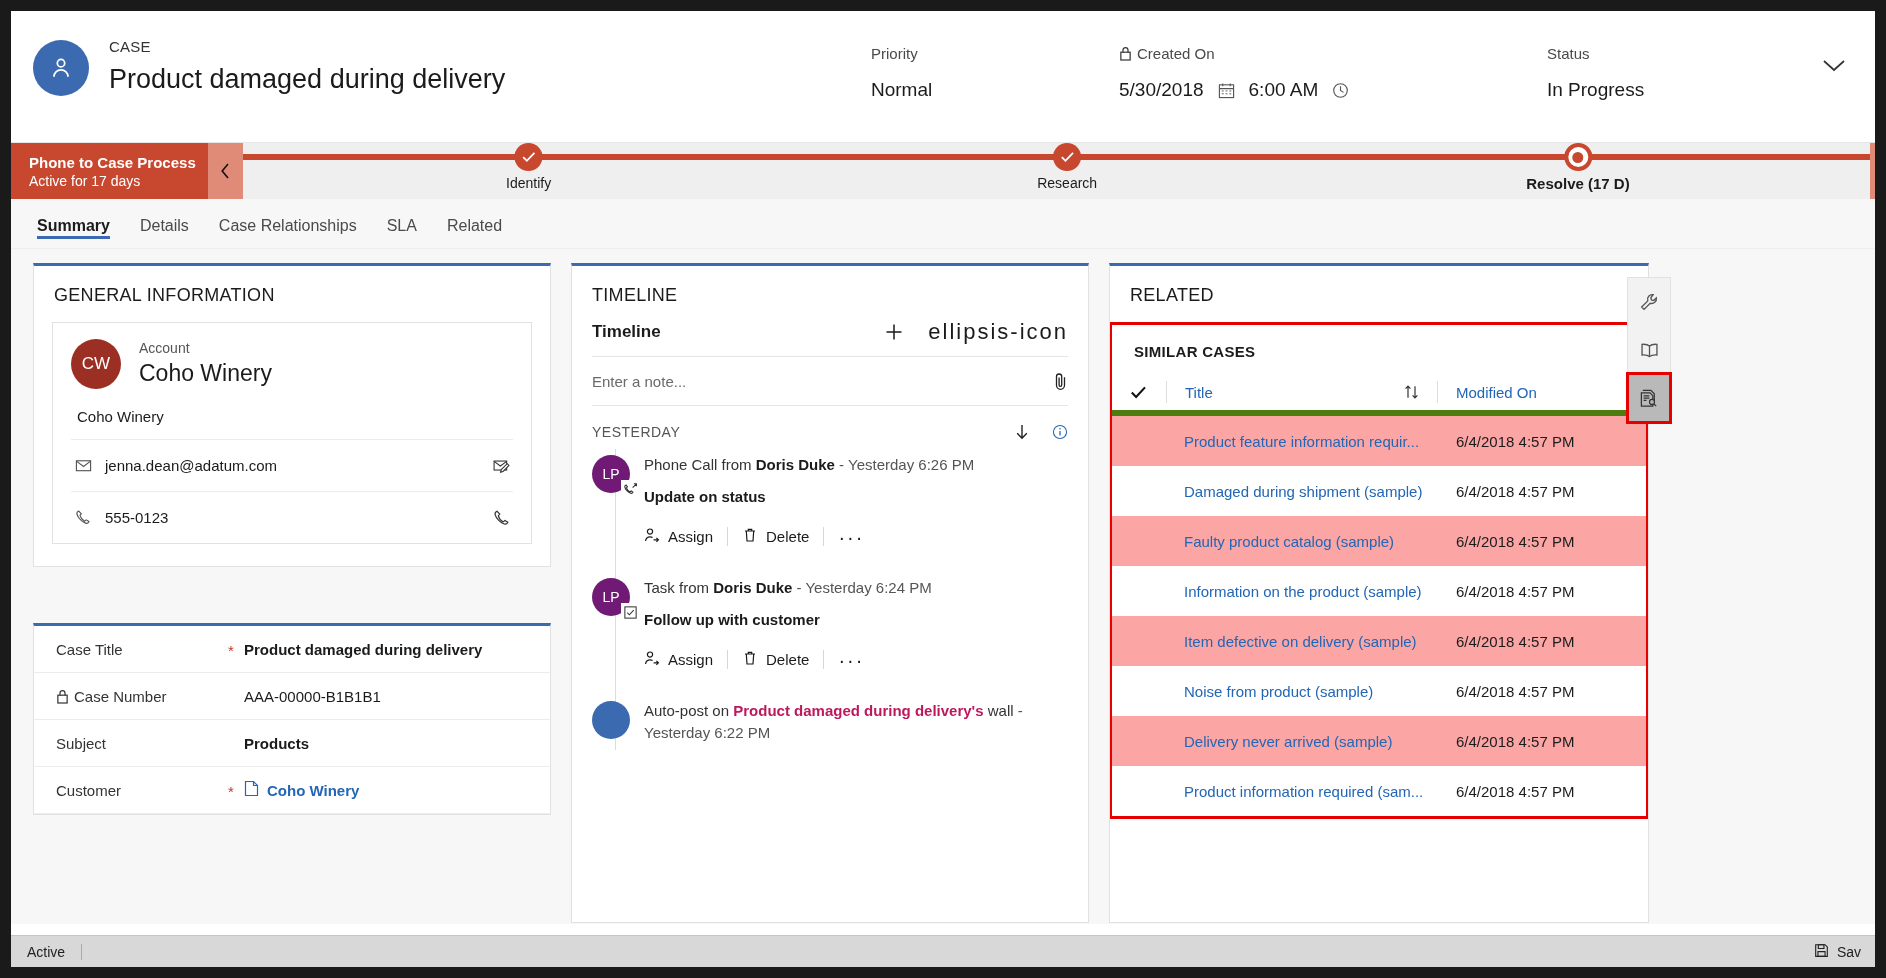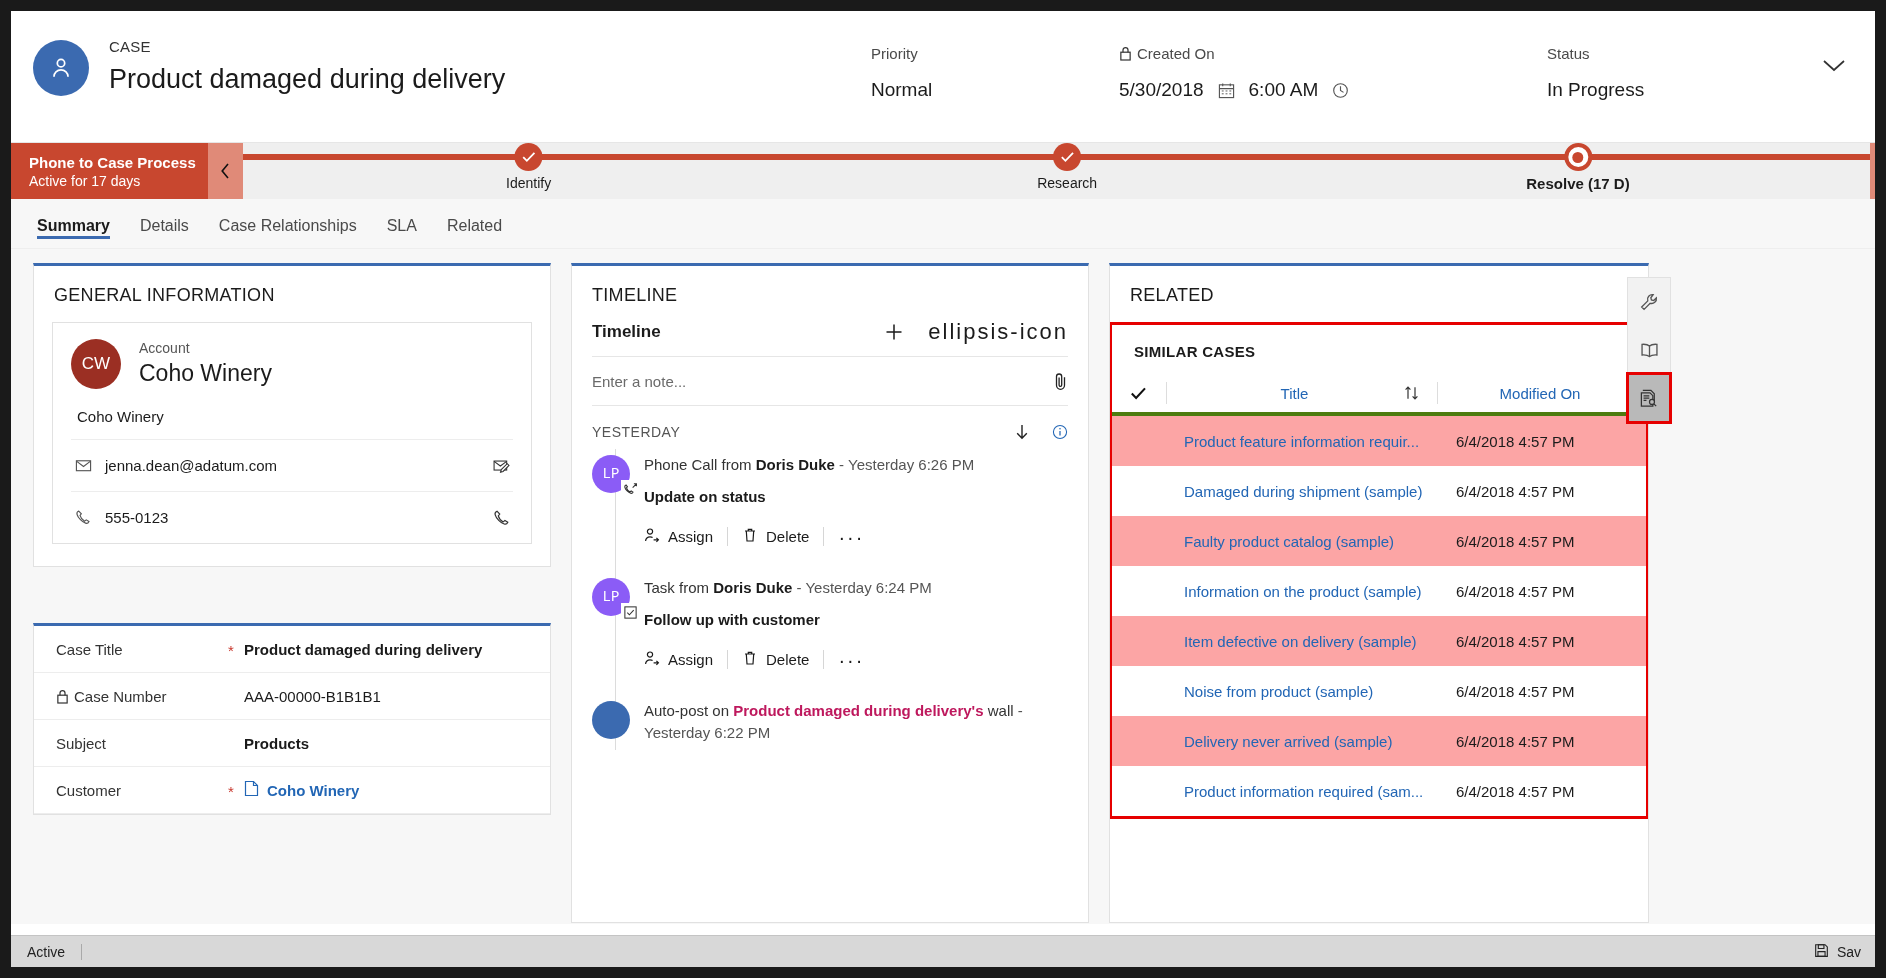--- a/index.html
+++ b/index.html
@@ -231,21 +231,21 @@
   .tl-spine {
     position: absolute; left: 43px; top: 0; bottom: 0; width: 1px; background: #dcdcdc;
   }
   .tl-item { display: flex; gap: 14px; padding-bottom: 6px; position: relative; }
   .tl-av {
     width: 38px; height: 38px; border-radius: 50%;
     display: flex; align-items: center; justify-content: center;
     color: #fff; font-size: 14px; flex: 0 0 38px; position: relative; z-index: 2;
     margin-top: 2px;
   }
-  .tl-av.green { background: #8b5cf6; font-family: Liberation Mono, monospace; }
+  .tl-av.green { background: #701a75; }
   .tl-av.blue { background: #3b6ab0; }
   .tl-badge {
     position: absolute; right: -9px; bottom: -5px;
     width: 18px; height: 18px; background: #fff;
     display: flex; align-items: center; justify-content: center;
   }
   .tl-badge svg { width: 15px; height: 15px; }
   .tl-body { flex: 1; padding-top: 1px; }
   .tl-line1 { font-size: 15px; color: #333; line-height: 22px; }
   .tl-line1 b { color: #be185d; }
@@ -263,21 +263,21 @@
 
   
   .sc-box {
     position: relative; margin: 0 -1px;
     border: 3px solid #e60000; border-top: 3px solid #e60000;
     background: #fff;
   }
   .sc-hdr { font-size: 15px; font-weight: bold; color: #1b1b1b; padding: 18px 22px 14px 22px; letter-spacing: .3px; }
   .sc-cols {
     display: flex; align-items: center; height: 42px;
-    padding: 0 22px 0 18px; border-bottom: 4px solid #4d7c0f; text-align: center;
+    padding: 0 22px 0 18px; border-bottom: 6px solid #4d7c0f;
   }
   .sc-check { width: 36px; color: #111; display: flex; align-items: center; }
   .sc-check svg { width: 17px; height: 15px; }
   .sc-div { width: 1px; height: 22px; background: #ddd; margin-right: 18px; }
   .sc-ctitle { flex: 1; font-size: 15px; color: #2266b5; cursor: pointer; }
   .sc-sort { color: #333; cursor: pointer; margin-right: 18px; display: flex; align-items: center; }
   .sc-sort svg { width: 15px; height: 16px; }
   .sc-cmod { width: 168px; font-size: 15px; color: #2266b5; cursor: pointer; }
   .sc-row {
     display: flex; align-items: center; height: 50px;

